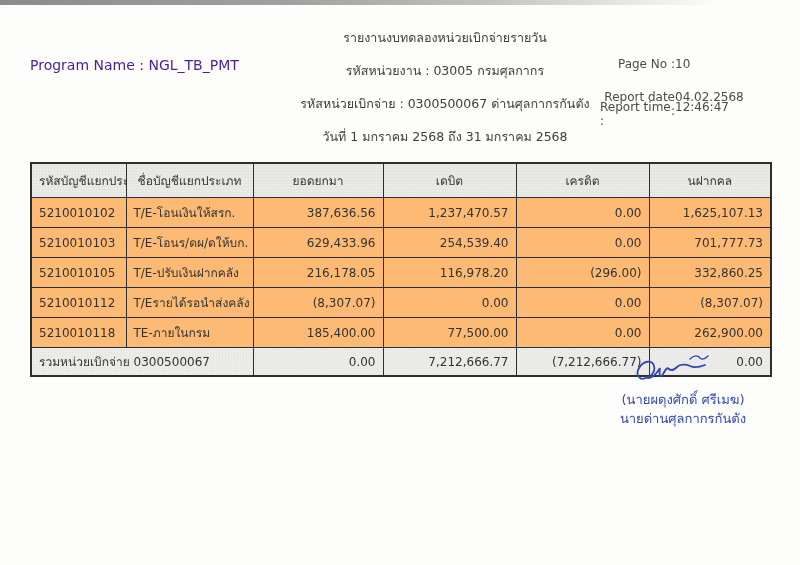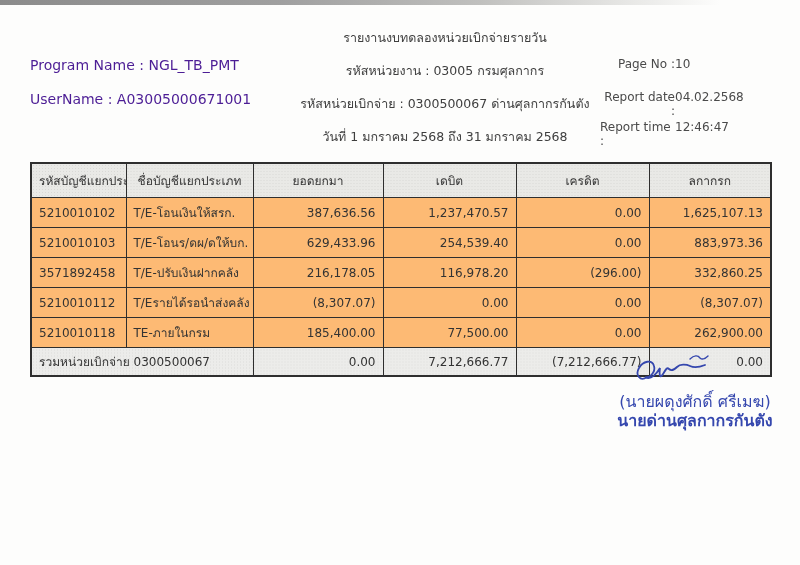--- a/index.html
+++ b/index.html
@@ -44,90 +44,89 @@
   table.tb tbody td{height:29px;background:#fdba74;}
   table.tb td.num{text-align:right;}
   table.tb tr.total td{
     height:27px;
     background:#ececea;
     background-image:radial-gradient(#dcdcd9 12%, transparent 13%);
     background-size:3px 3px;
   }
   
   .sig-svg{position:absolute;left:632px;top:352px;}
-  .sig-text{position:absolute;left:600px;width:190px;text-align:center;color:#3547ae;font-size:16px;white-space:nowrap;}
+  .sig-text{position:absolute;left:588px;width:190px;text-align:center;color:#3547ae;font-size:13px;white-space:nowrap;}
 </style>
 </head>
 <body>
 
 <div class="page">
 
   <div class="scan-edge"></div>
 
   <div class="center-block">
     <div>รายงานงบทดลองหน่วยเบิกจ่ายรายวัน</div>
     <div>รหัสหน่วยงาน : 03005 กรมศุลกากร</div>
     <div>รหัสหน่วยเบิกจ่าย : 0300500067 ด่านศุลกากรกันตัง</div>
     <div>วันที่ 1 มกราคม 2568 ถึง 31 มกราคม 2568</div>
   </div>
 
   <div class="line" style="left:30px;top:57px;">Program Name : NGL_TB_PMT</div>
-  <div class="line" style="left:30px;top:91px;">UserName : A03005000671001</div>
 
   <div class="meta-right-row" style="top:57px;text-align:right;">
     <span class="lbl">Page No :</span>
     <span>10</span>
   </div>
   <div class="meta-right-row" style="top:90px;text-align:right;">
     <span class="lbl">Report date :</span>
     <span>04.02.2568</span>
   </div>
-  <div class="meta-right-row" style="top:120px;">
+  <div class="meta-right-row" style="top:100px;">
     <span class="lbl">Report time :</span>
     <span>12:46:47</span>
   </div>
 
   <table class="tb">
     <colgroup>
       <col style="width:95px">
         <col style="width:127px">
         <col style="width:130px">
       <col style="width:133px">
         <col style="width:133px">
         <col style="width:122px">
     </colgroup>
     <thead>
       <tr>
         <th>รหัสบัญชีแยกประเภท</th>
         <th>ชื่อบัญชีแยกประเภท</th>
         <th>ยอดยกมา</th>
         <th>เดบิต</th>
         <th>เครดิต</th>
-        <th>ลกากรก</th>
+        <th>นฝากคล</th>
       </tr>
     </thead>
     <tbody id="table-rows">
         <tr>
           <td>5210010102</td>
           <td>T/E-โอนเงินให้สรก.</td>
           <td class="num">387,636.56</td>
           <td class="num">1,237,470.57</td>
           <td class="num">0.00</td>
           <td class="num">1,625,107.13</td>
         </tr>
         <tr>
           <td>5210010103</td>
           <td>T/E-โอนร/ดผ/ดให้บก.</td>
           <td class="num">629,433.96</td>
           <td class="num">254,539.40</td>
           <td class="num">0.00</td>
-          <td class="num">883,973.36</td>
+          <td class="num">701,777.73</td>
         </tr>
         <tr>
-          <td>3571892458</td>
+          <td>5210010105</td>
           <td>T/E-ปรับเงินฝากคลัง</td>
           <td class="num">216,178.05</td>
           <td class="num">116,978.20</td>
           <td class="num">(296.00)</td>
           <td class="num">332,860.25</td>
         </tr>
         <tr>
           <td>5210010112</td>
           <td>T/Eรายได้รอนำส่งคลัง</td>
           <td class="num">(8,307.07)</td>
@@ -153,15 +152,15 @@
         <td class="num">0.00</td>
       </tr>
     </tbody>
   </table>
 
   <svg class="sig-svg" width="100" height="36" viewBox="0 0 100 36">
     <path d="M15 25 C8 30 3 23 7 16 C11 9 20 7 22 14 C24 20 17 27 13 25 C19 29 25 21 28 16 C27 23 28 27 31 22 C34 17 35 15 37 17 C39 19 42 18 45 15 C48 12 54 12 58 14 C62 16 68 15 73 13" stroke="#3547ae" stroke-width="1.8" fill="none" stroke-linecap="round"></path>
     <path d="M58 7 C62 3 66 3 68 6 C70 8 73 7 76 4" stroke="#3547ae" stroke-width="1.4" fill="none" stroke-linecap="round"></path>
   </svg>
   <div class="sig-text" style="top:389px;">(นายผดุงศักดิ์ ศรีเมฆ)</div>
-  <div class="sig-text" style="top:408px;font-weight:bold;">นายด่านศุลกากรกันตัง</div>
+  <div class="sig-text" style="top:408px;">นายด่านศุลกากรกันตัง</div>
 
 </div>
 
 </body></html>

